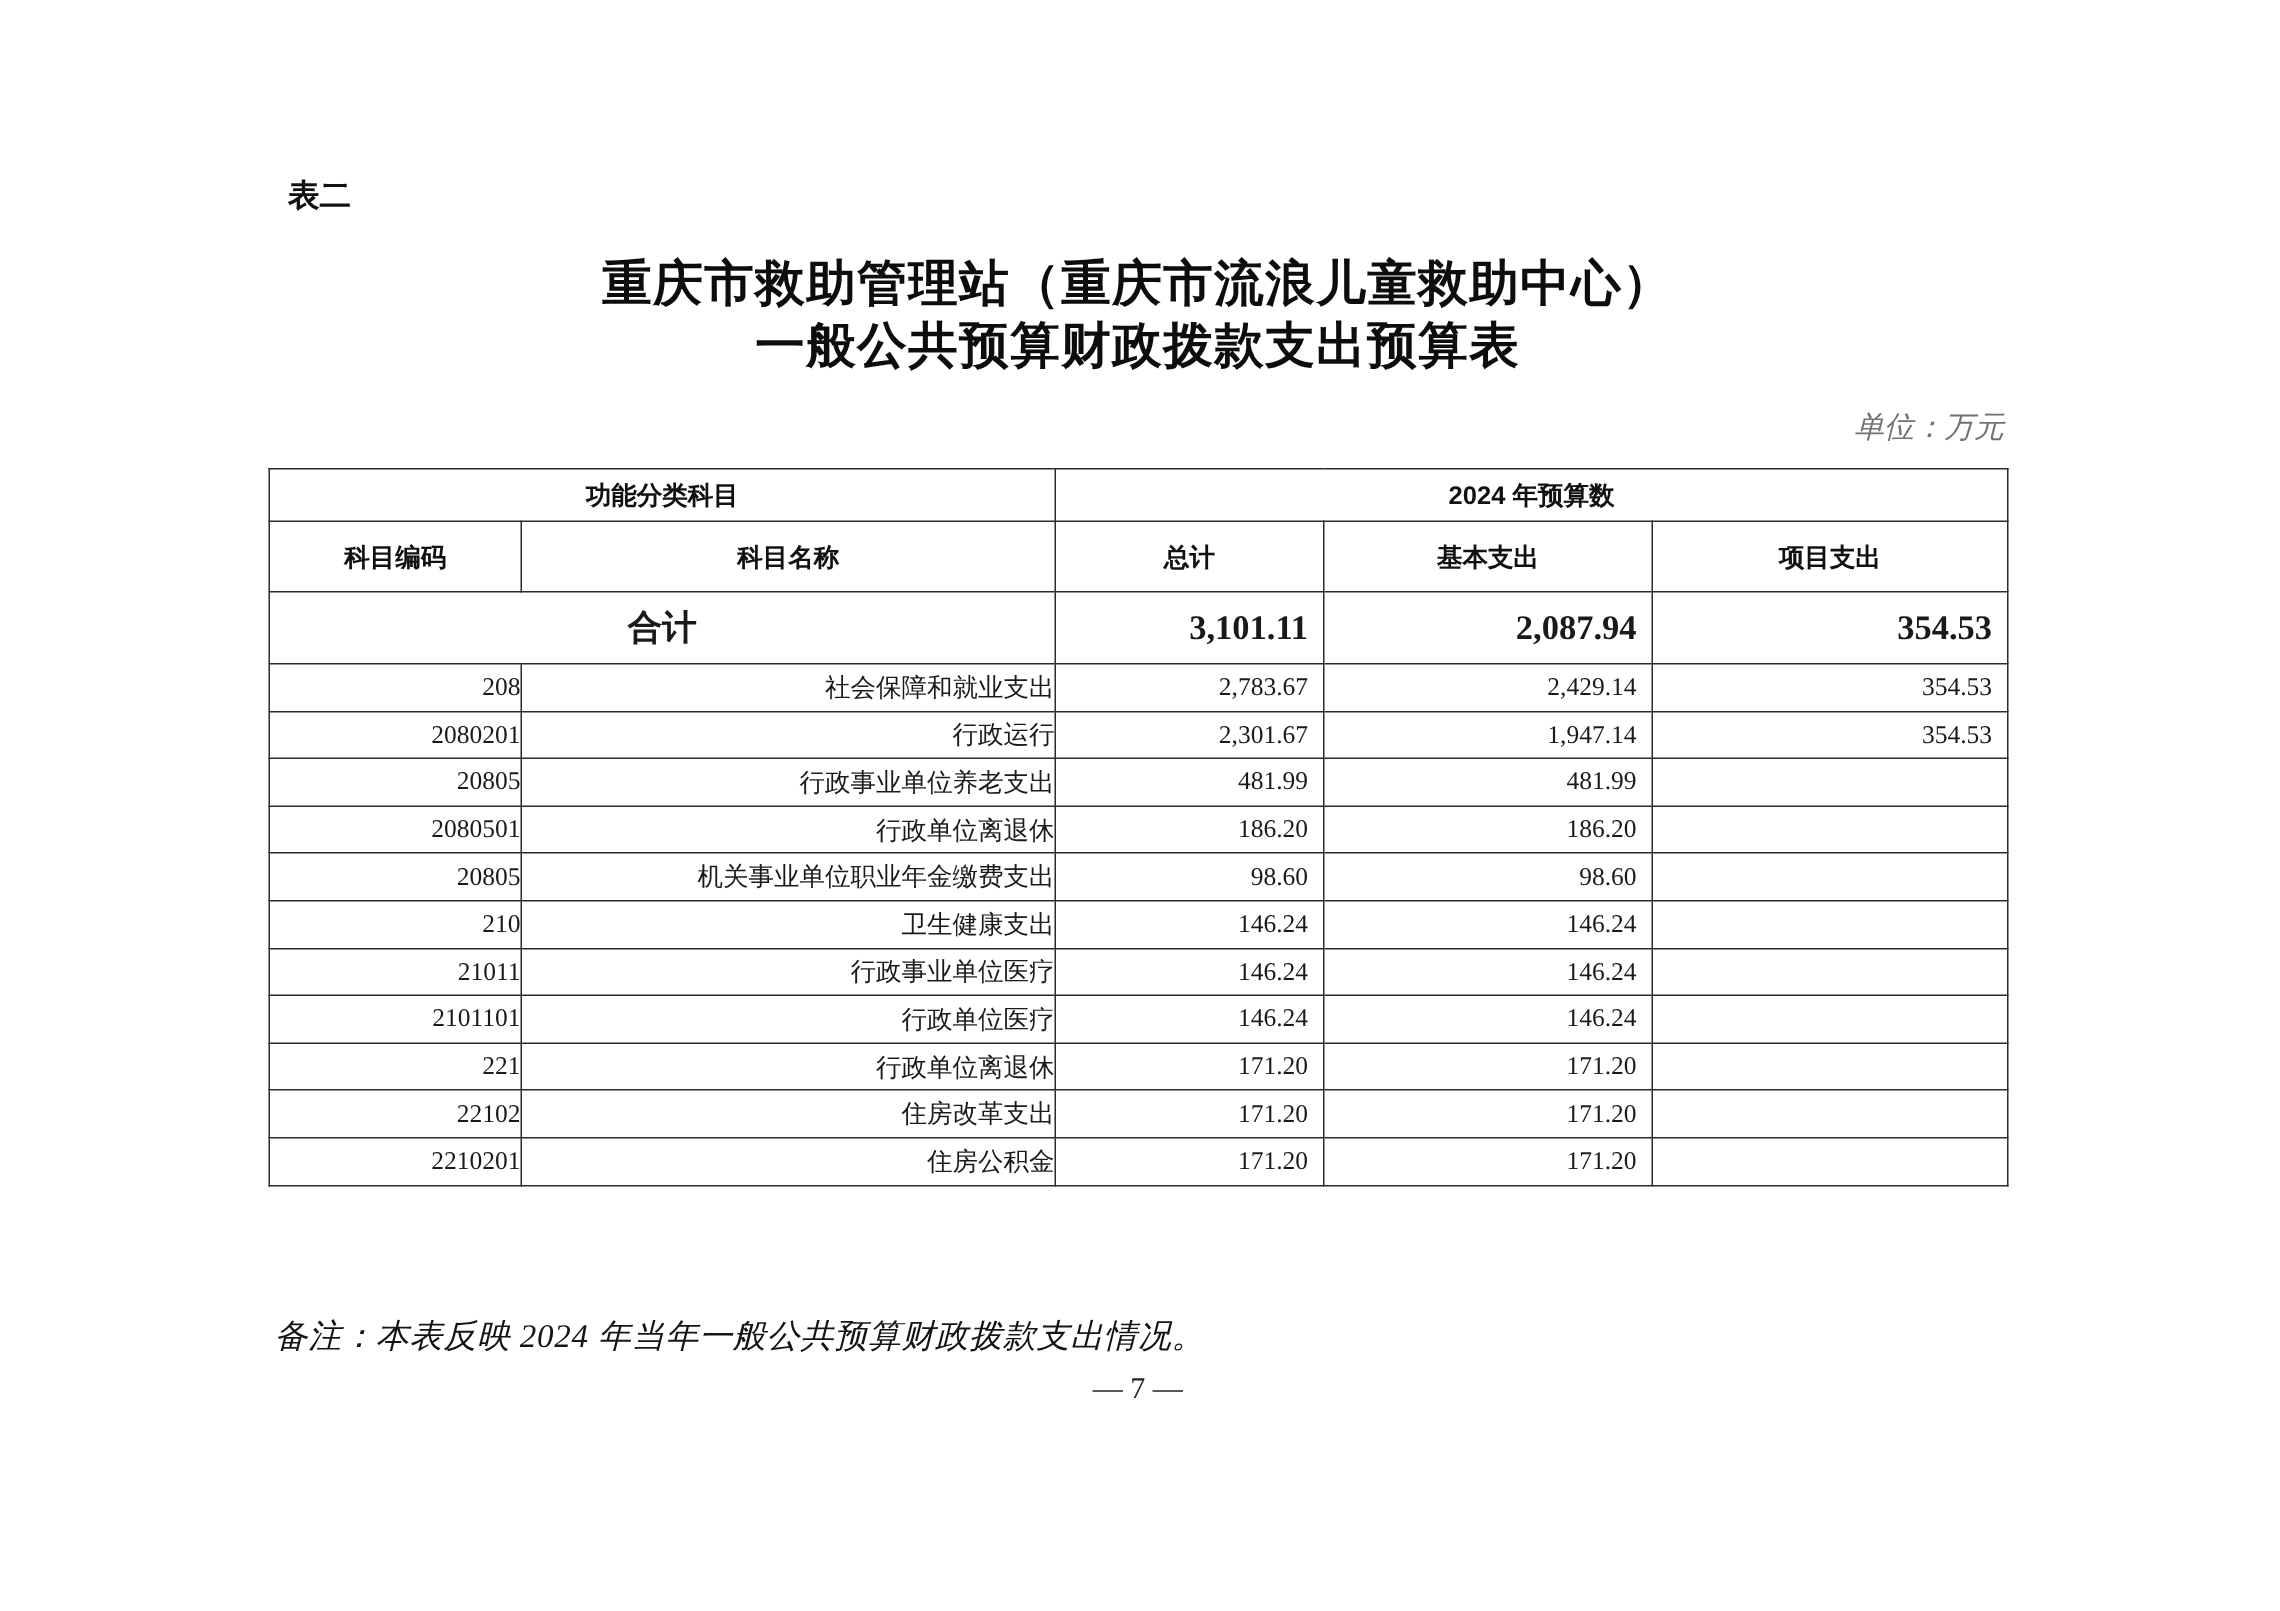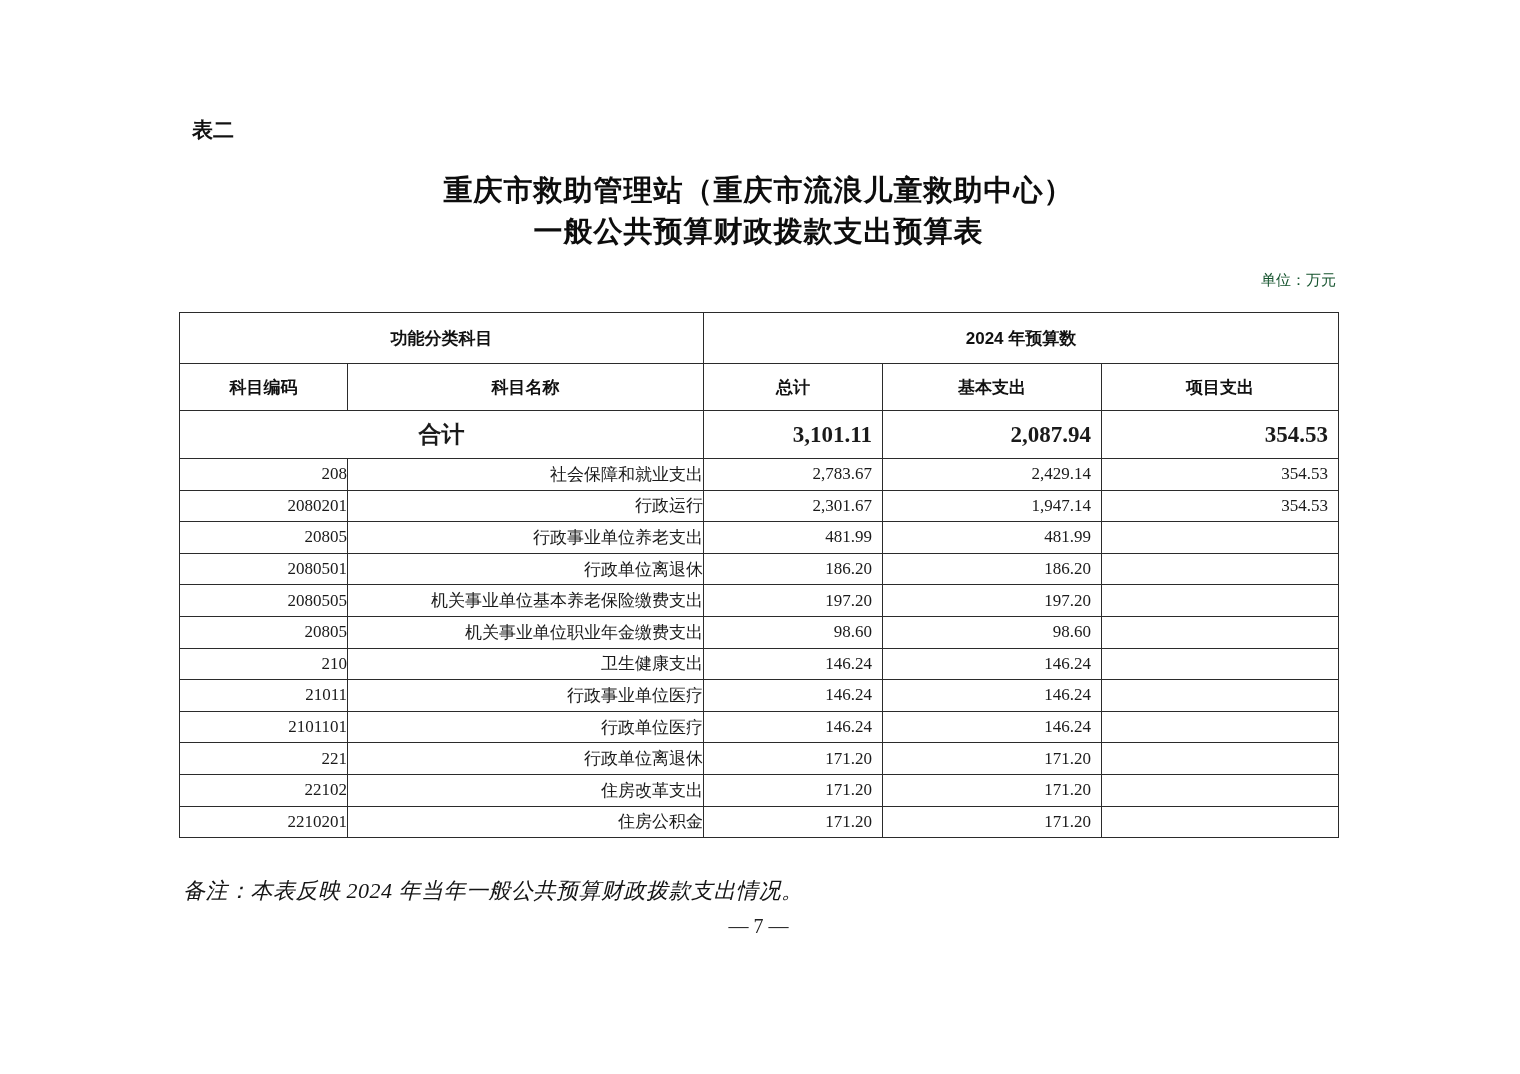--- a/index.html
+++ b/index.html
@@ -13,41 +13,41 @@
   }
   .table-label {
     position: absolute; left: 192px; top: 116px;
     font-family: Liberation Sans, sans-serif;
     font-weight: bold; font-size: 21px; color: #111;
   }
   .doc-title {
     position: absolute; left: 179px; top: 170px; width: 1159px;
     text-align: center;
     font-family: "Liberation Serif", serif;
-    font-weight: bold; font-size: 29px; line-height: 41px;
+    font-weight: bold; font-size: 33px; line-height: 41px;
     color: #0d0d0d; letter-spacing: 1px;
   }
   .unit-label {
     position: absolute; right: 184px; top: 271px;
-    font-size: 15px; color: #14532d;
+    font-size: 20px; font-style: italic; color: #737373;
   }
   table.budget-table {
     position: absolute; left: 179px; top: 312px; width: 1159px;
     border-collapse: collapse; table-layout: fixed;
   }
   .budget-table th, .budget-table td {
     border: 1px solid #2b2b2b;
     overflow: hidden; white-space: nowrap;
   }
   .budget-table thead th {
     font-family: "Liberation Sans", sans-serif;
     font-weight: bold; font-size: 17px; text-align: center;
     color: #111;
   }
-  .budget-table thead tr.hrow1 th { height: 51px; }
+  .budget-table thead tr.hrow1 th { height: 35px; }
   .budget-table thead tr.hrow2 th { height: 47px; }
   .total-row td { height: 48px; font-weight: bold; font-size: 23px; }
   .total-row td.total-label {
     text-align: center;
     font-family: "Liberation Sans", sans-serif;
   }
   .data-row td { height: 31.6px; font-size: 17px; }
   td.num { text-align: right; padding-right: 10px; }
   td.code-cell, td.name-cell { text-align: right; }
   .note {
@@ -122,27 +122,20 @@
         <td class="num"></td>
       </tr>
       <tr class="data-row">
         <td class="code-cell" style="padding-left: 13px;">2080501</td>
         <td class="name-cell" style="padding-left: 26px;">行政单位离退休</td>
         <td class="num">186.20</td>
         <td class="num">186.20</td>
         <td class="num"></td>
       </tr>
       <tr class="data-row">
-        <td class="code-cell" style="padding-left: 13px;">2080505</td>
-        <td class="name-cell" style="padding-left: 21px;">机关事业单位基本养老保险缴费支出</td>
-        <td class="num">197.20</td>
-        <td class="num">197.20</td>
-        <td class="num"></td>
-      </tr>
-      <tr class="data-row">
         <td class="code-cell" style="padding-left: 13px;">20805</td>
         <td class="name-cell" style="padding-left: 21px;">机关事业单位职业年金缴费支出</td>
         <td class="num">98.60</td>
         <td class="num">98.60</td>
         <td class="num"></td>
       </tr>
       <tr class="data-row">
         <td class="code-cell" style="padding-left: 7px;">210</td>
         <td class="name-cell" style="padding-left: 6px;">卫生健康支出</td>
         <td class="num">146.24</td>

